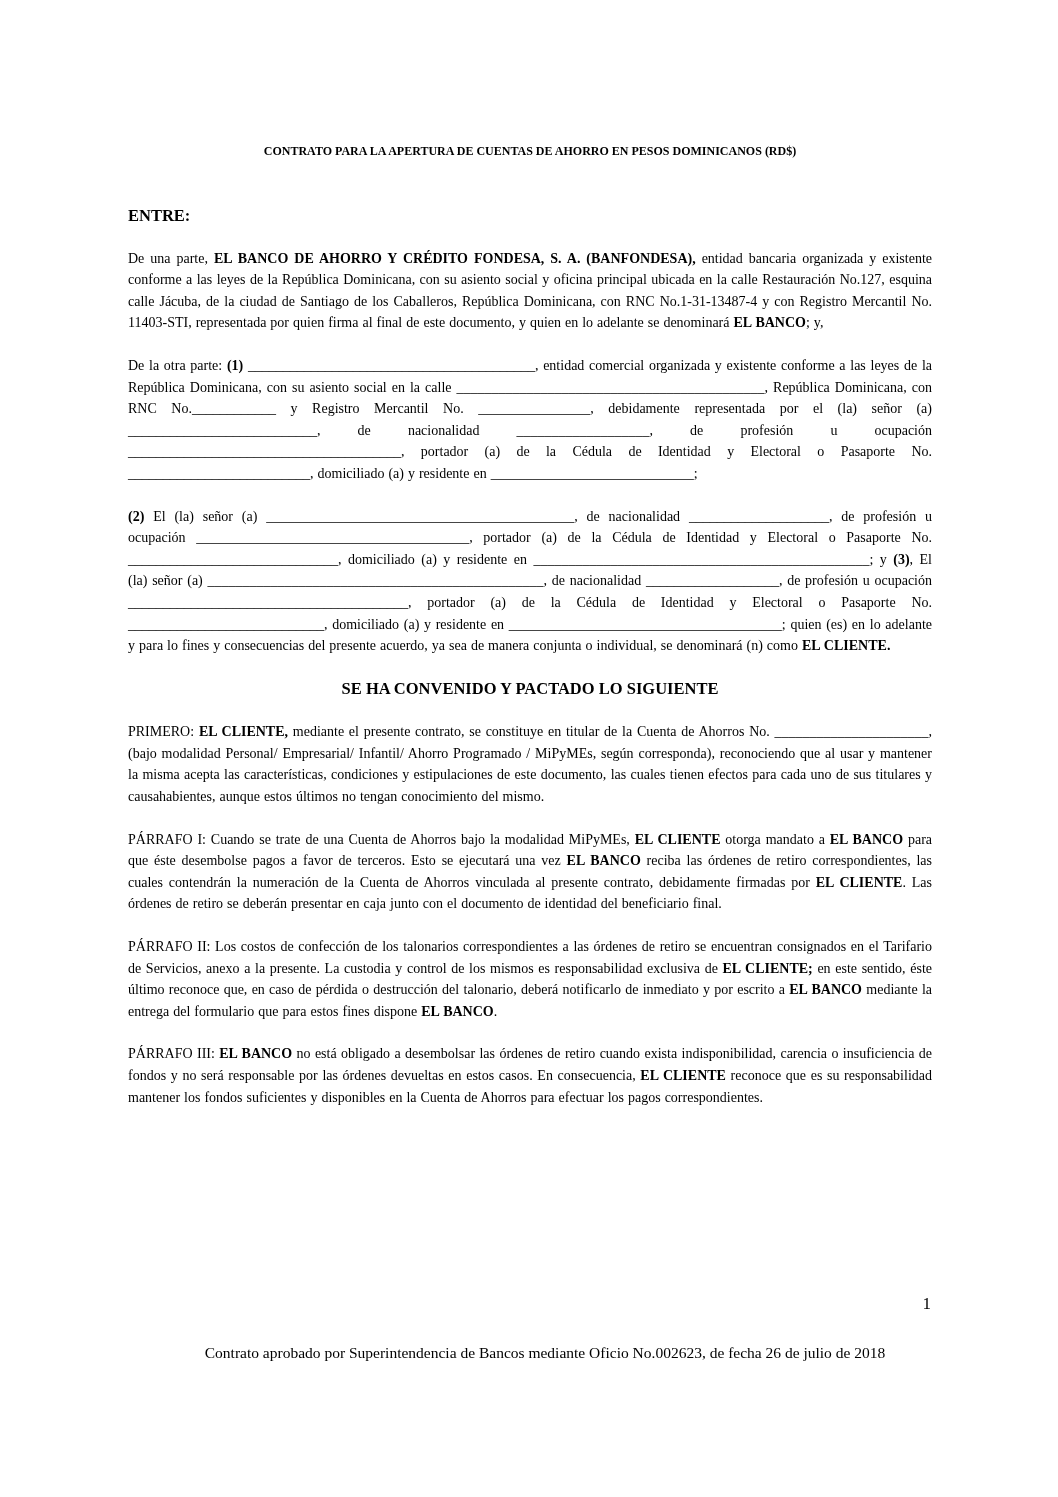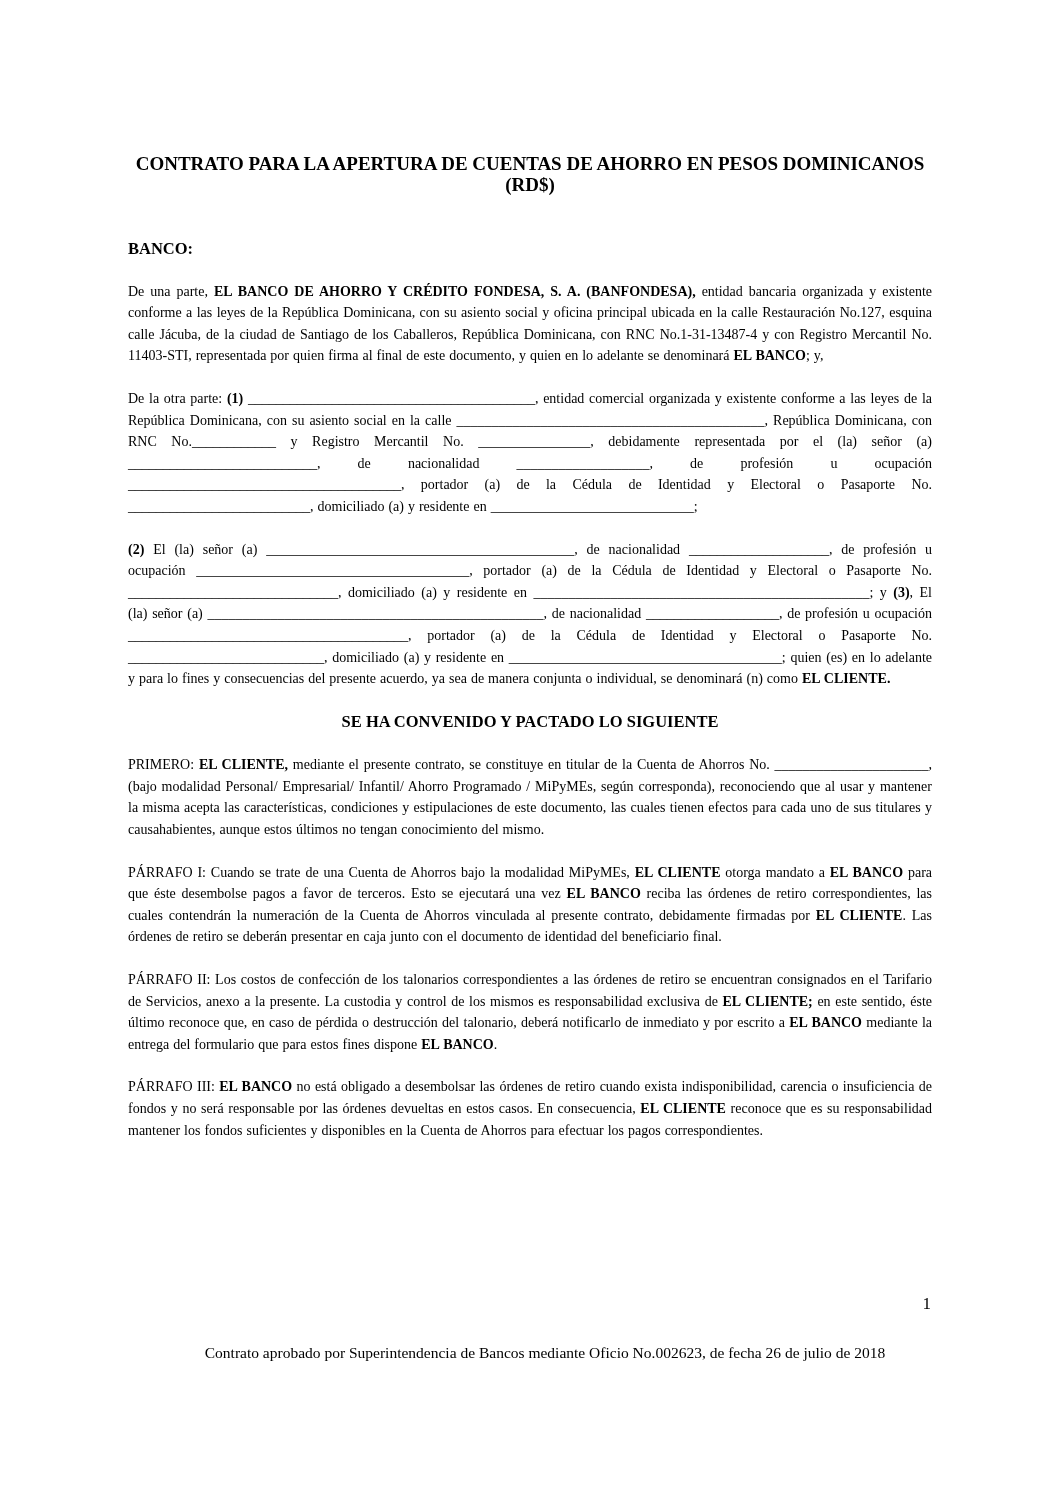--- a/index.html
+++ b/index.html
@@ -12,24 +12,24 @@
     width: 1058px;
     height: 1497px;
     background: #ffffff;
     color: #000000;
     font-family: "Liberation Serif", "DejaVu Serif", serif;
     box-sizing: border-box;
     padding: 141px 126px 0 128px;
     overflow: hidden;
   }
   .doc-title {
-    font-size: 19px;
+    font-size: 12px;
     font-weight: bold;
     text-align: center;
-    margin: 12px 0 43px 0;
+    margin: 0 0 43px 0;
     line-height: 21px;
   }
   .section-heading {
     font-size: 16.5px;
     font-weight: bold;
     text-align: left;
     margin: 0 0 21px 0;
     line-height: 21.6px;
   }
   .body-par {
@@ -64,21 +64,21 @@
     line-height: 20px;
   }
 </style>
 </head>
 <body>
 
 <div class="page">
 
   <h1 class="doc-title">CONTRATO PARA LA APERTURA DE CUENTAS DE AHORRO EN PESOS DOMINICANOS (RD$)</h1>
 
-  <p class="section-heading">BANCO:</p>
+  <p class="section-heading">ENTRE:</p>
 
   <p class="body-par"><span>De una parte, </span><span class="b">EL BANCO DE AHORRO Y CRÉDITO FONDESA, S. A. (BANFONDESA), </span><span>entidad bancaria organizada y existente conforme a las leyes de la República Dominicana, con su asiento social y oficina principal ubicada en la calle Restauración No.127, esquina calle Jácuba, de la ciudad de Santiago de los Caballeros, República Dominicana, con RNC No.1-31-13487-4 y con Registro Mercantil No. 11403-STI, representada por quien firma al final de este documento, y quien en lo adelante se denominará </span><span class="b">EL BANCO</span><span>; y,</span></p>
 
   <p class="body-par"><span>De la otra parte: </span><span class="b">(1)</span><span> _________________________________________, entidad comercial organizada y existente conforme a las leyes de la República Dominicana, con su asiento social en la calle ____________________________________________, República Dominicana, con RNC No.____________ y Registro Mercantil No. ________________, debidamente representada por el (la) señor (a) ___________________________, de nacionalidad ___________________, de profesión u ocupación _______________________________________, portador (a) de la Cédula de Identidad y Electoral o Pasaporte No. __________________________, domiciliado (a) y residente en _____________________________;</span></p>
 
   <p class="body-par"><span class="b">(2)</span><span> El (la) señor (a) ____________________________________________, de nacionalidad ____________________, de profesión u ocupación _______________________________________, portador (a) de la Cédula de Identidad y Electoral o Pasaporte No. ______________________________, domiciliado (a) y residente en ________________________________________________; y </span><span class="b">(3)</span><span>, El (la) señor (a) ________________________________________________, de nacionalidad ___________________, de profesión u ocupación ________________________________________, portador (a) de la Cédula de Identidad y Electoral o Pasaporte No. ____________________________, domiciliado (a) y residente en _______________________________________; quien (es) en lo adelante y para lo fines y consecuencias del presente acuerdo, ya sea de manera conjunta o individual, se denominará (n) como </span><span class="b">EL CLIENTE.</span></p>
 
   <h2 class="centered-heading">SE HA CONVENIDO Y PACTADO LO SIGUIENTE</h2>
 
   <p class="body-par"><span>PRIMERO: </span><span class="b">EL CLIENTE,</span><span> mediante el presente contrato, se constituye en titular de la Cuenta de Ahorros No. ______________________, (bajo modalidad Personal/ Empresarial/ Infantil/ Ahorro Programado / MiPyMEs, según corresponda), reconociendo que al usar y mantener la misma acepta las características, condiciones y estipulaciones de este documento, las cuales tienen efectos para cada uno de sus titulares y causahabientes, aunque estos últimos no tengan conocimiento del mismo.</span></p>

